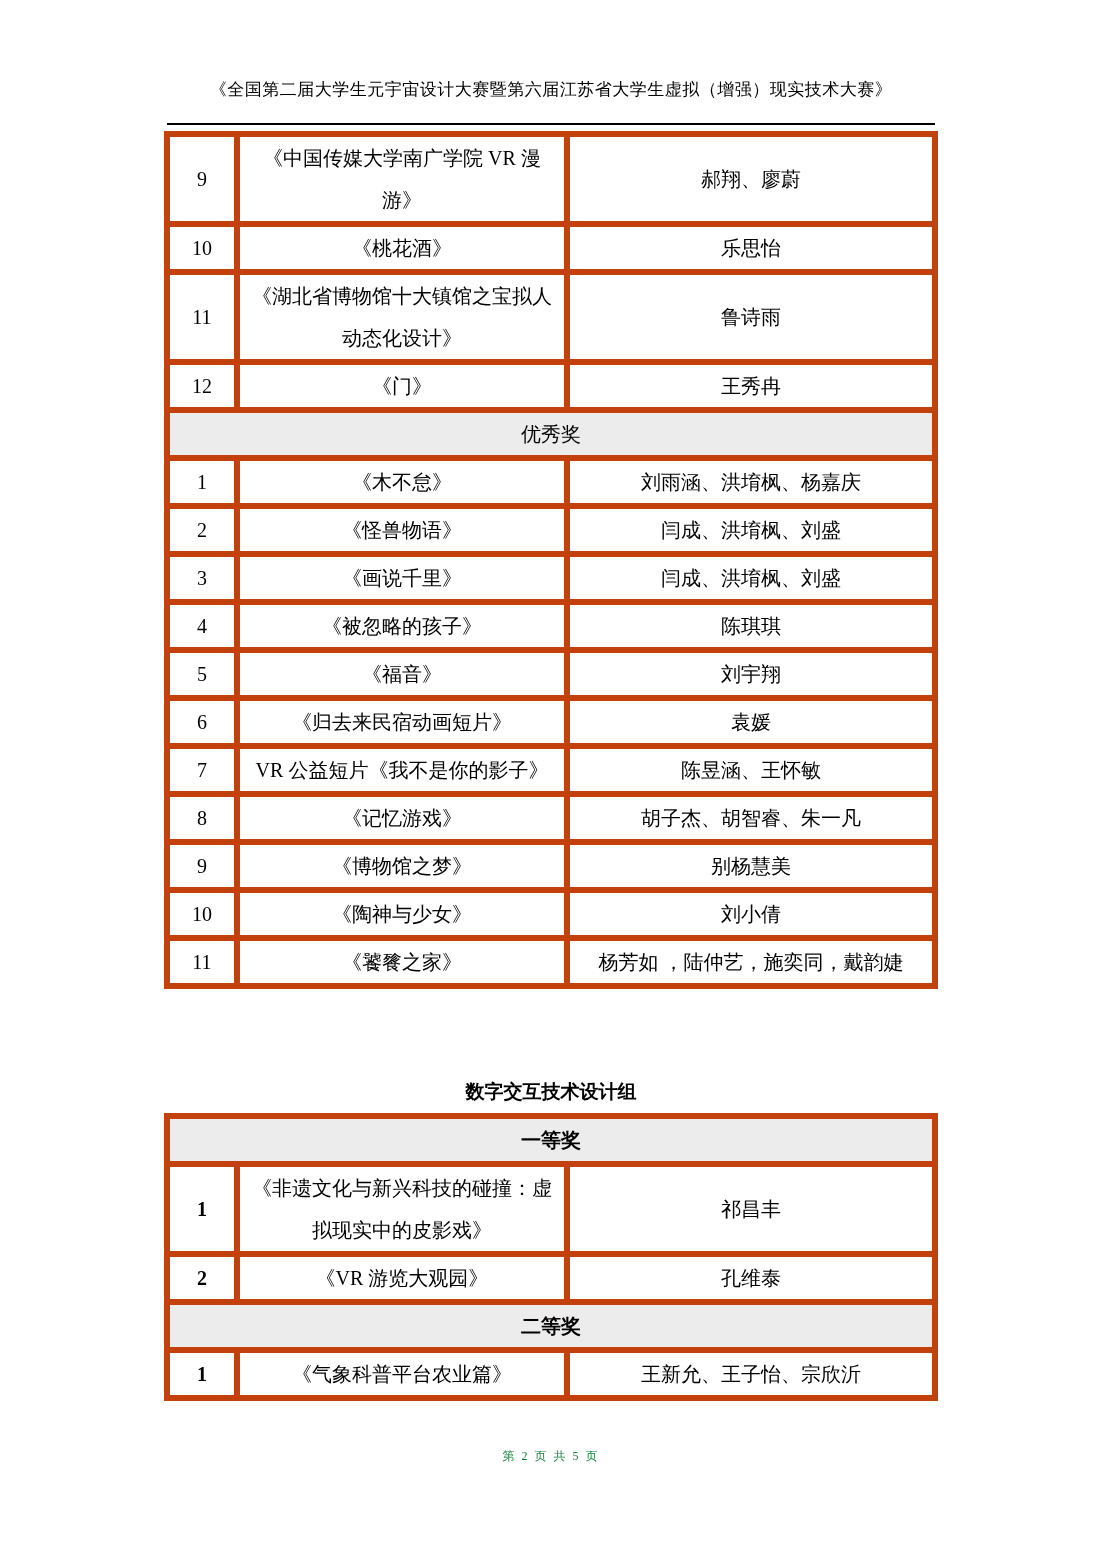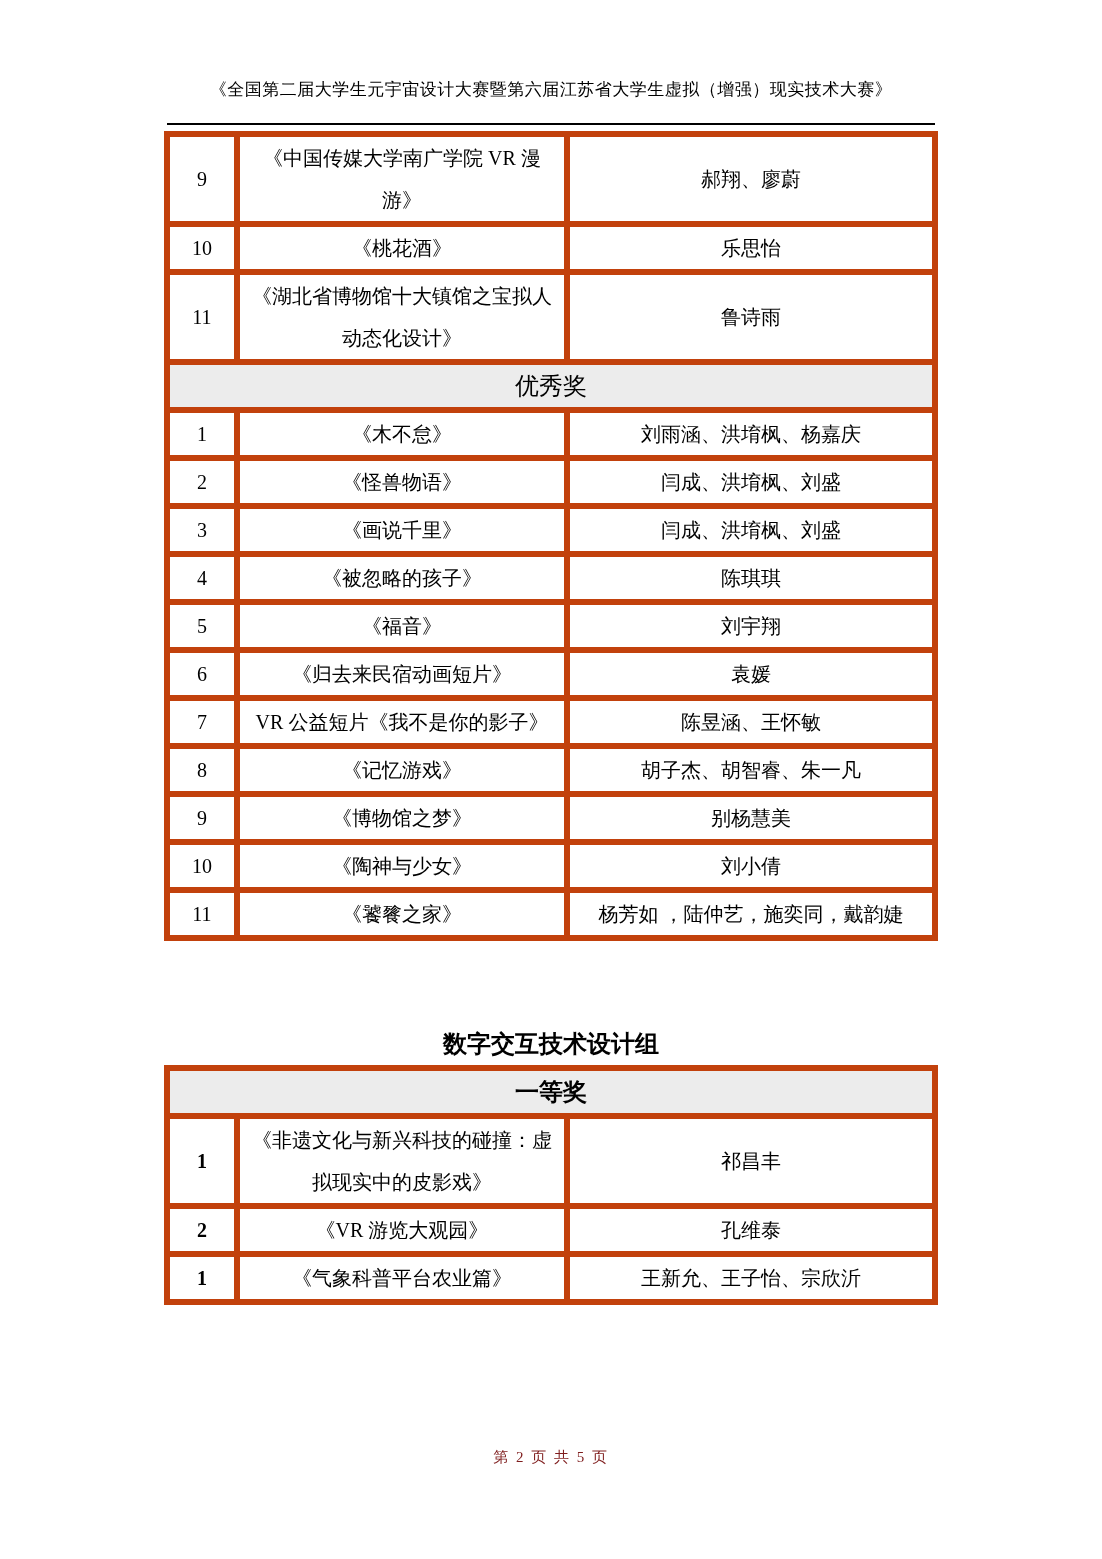--- a/index.html
+++ b/index.html
@@ -42,54 +42,54 @@
     vertical-align: middle;
     font-size: 20px;
     line-height: 42px;
     height: 44px;
     padding: 0 8px;
   }
   td.c-title { font-size: 19px; }
   tr.band td {
     background: #ececec;
     height: 42px;
-    font-size: 24px;
+    font-size: 20px;
   }
   tr.band.band-serif td {
     font-family: "Liberation Serif", "DejaVu Serif", serif;
     font-weight: normal;
   }
   tr.band.band-bold td {
     font-family: "Liberation Sans", "DejaVu Sans", sans-serif;
     font-weight: bold;
   }
   tr.head-row td {
     font-family: "Liberation Sans", "DejaVu Sans", sans-serif;
     font-weight: bold;
     height: 42px;
   }
   td.bold-no { font-weight: bold; }
   .section-title {
     margin: 88px auto 0 auto;
     text-align: center;
     font-family: "Liberation Sans", "DejaVu Sans", sans-serif;
     font-weight: bold;
-    font-size: 24px;
+    font-size: 19px;
     line-height: 30px;
   }
   .t2 { margin-top: 13px; }
   .doc-footer {
     position: absolute;
     top: 1448px;
     left: 0;
     width: 100%;
     text-align: center;
-    font-size: 15px;
+    font-size: 12px;
     letter-spacing: 2px;
-    color: #7f1d1d;
+    color: #15803d;
     font-family: "Liberation Serif", "DejaVu Serif", serif;
   }
 </style>
 </head>
 <body>
 
 <div class="page">
 
   <div class="doc-header">
     <div class="doc-header-text">《全国第二届大学生元宇宙设计大赛暨第六届江苏省大学生虚拟（增强）现实技术大赛》</div>
@@ -110,20 +110,25 @@
       </tr>
       <tr>
         <td class="c-no">10</td>
         <td class="c-title">《桃花酒》</td>
         <td class="c-auth">乐思怡</td>
       </tr>
       <tr>
         <td class="c-no">11</td>
         <td class="c-title">《湖北省博物馆十大镇馆之宝拟人动态化设计》</td>
         <td class="c-auth">鲁诗雨</td>
+      </tr>
+      <tr>
+        <td class="c-no">12</td>
+        <td class="c-title">《门》</td>
+        <td class="c-auth">王秀冉</td>
       </tr>
       <tr class="band band-serif">
         <td colspan="3">优秀奖</td>
       </tr>
       <tr>
         <td class="c-no">1</td>
         <td class="c-title">《木不怠》</td>
         <td class="c-auth">刘雨涵、洪堉枫、杨嘉庆</td>
       </tr>
       <tr>
@@ -194,20 +199,23 @@
       <tr>
         <td class="c-no bold-no">1</td>
         <td class="c-title">《非遗文化与新兴科技的碰撞：虚拟现实中的皮影戏》</td>
         <td class="c-auth">祁昌丰</td>
       </tr>
       <tr>
         <td class="c-no bold-no">2</td>
         <td class="c-title">《VR 游览大观园》</td>
         <td class="c-auth">孔维泰</td>
       </tr>
+      <tr class="band band-bold">
+        <td colspan="3">二等奖</td>
+      </tr>
       <tr>
         <td class="c-no bold-no">1</td>
         <td class="c-title">《气象科普平台农业篇》</td>
         <td class="c-auth">王新允、王子怡、宗欣沂</td>
       </tr>
     </tbody>
   </table>
 
   <div class="doc-footer">第 2 页 共 5 页</div>
 

